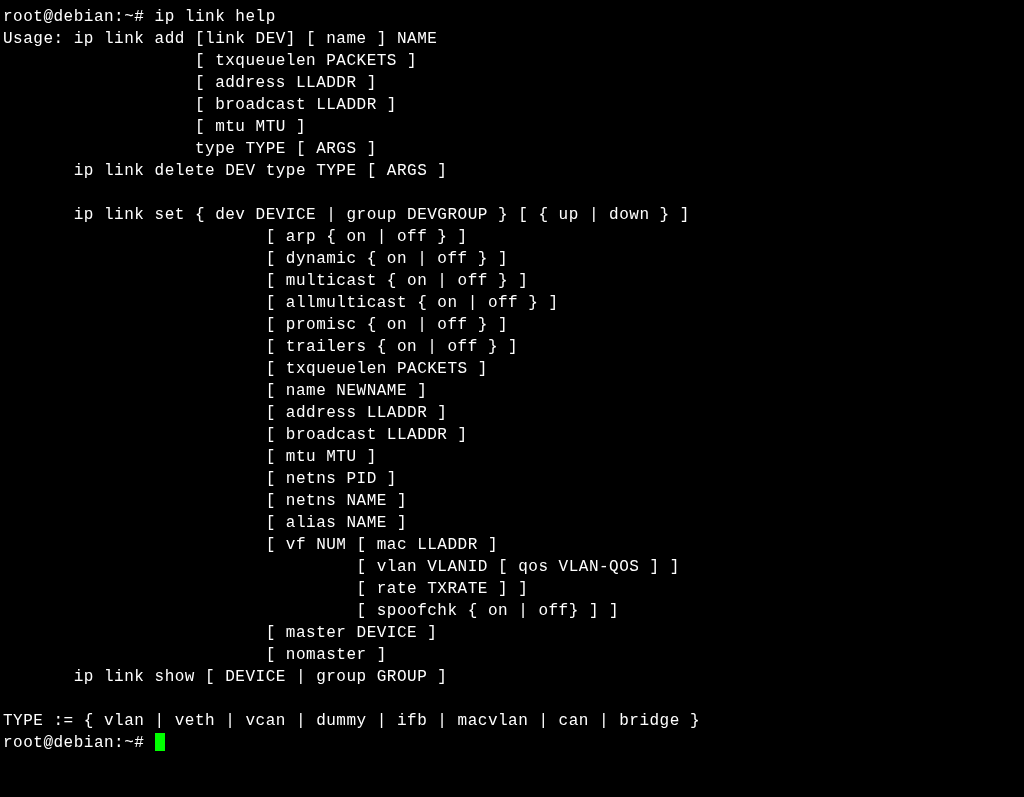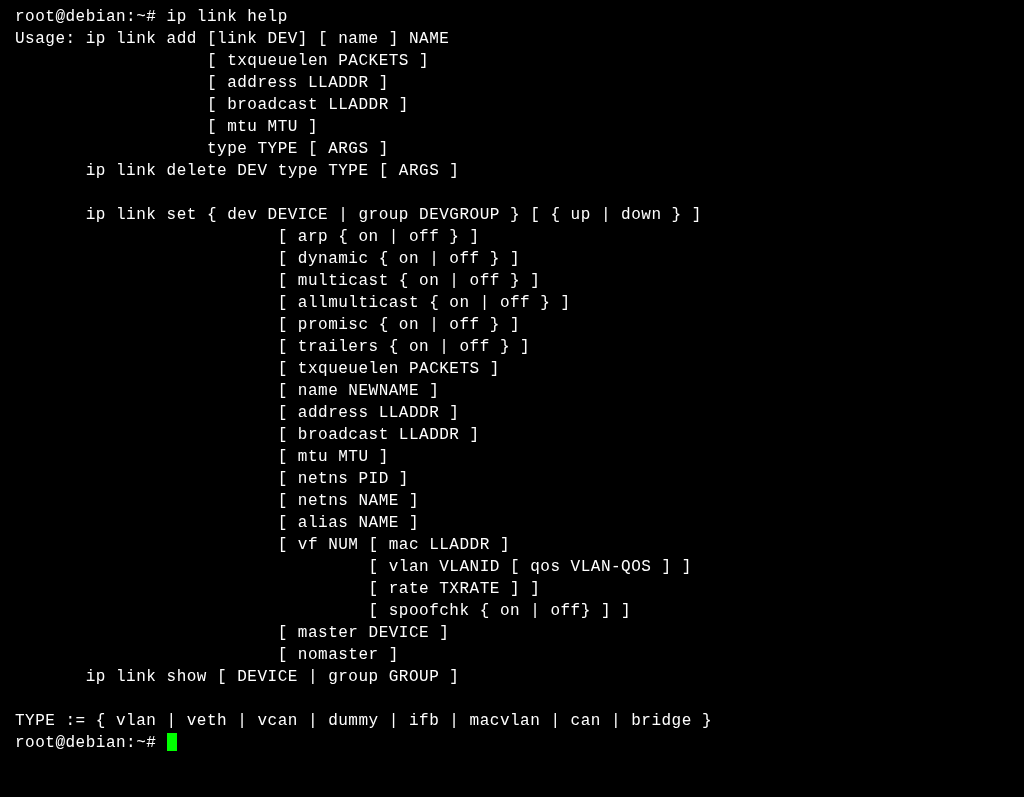--- a/index.html
+++ b/index.html
@@ -9,21 +9,21 @@
     height: 797px;
     background: #000000;
     overflow: hidden;
   }
   .terminal {
     font-family: "Courier New", Courier, monospace;
     font-size: 16px;
     line-height: 22px;
     color: #ffffff;
     white-space: pre;
-    padding: 6px 15px;
+    padding: 6px 3px;
     letter-spacing: 0.5px;
   }
   .cursor {
     display: inline-block;
     width: 10px;
     height: 18px;
     background: #00ff00;
     vertical-align: text-bottom;
     margin-bottom: 1px;
   }

